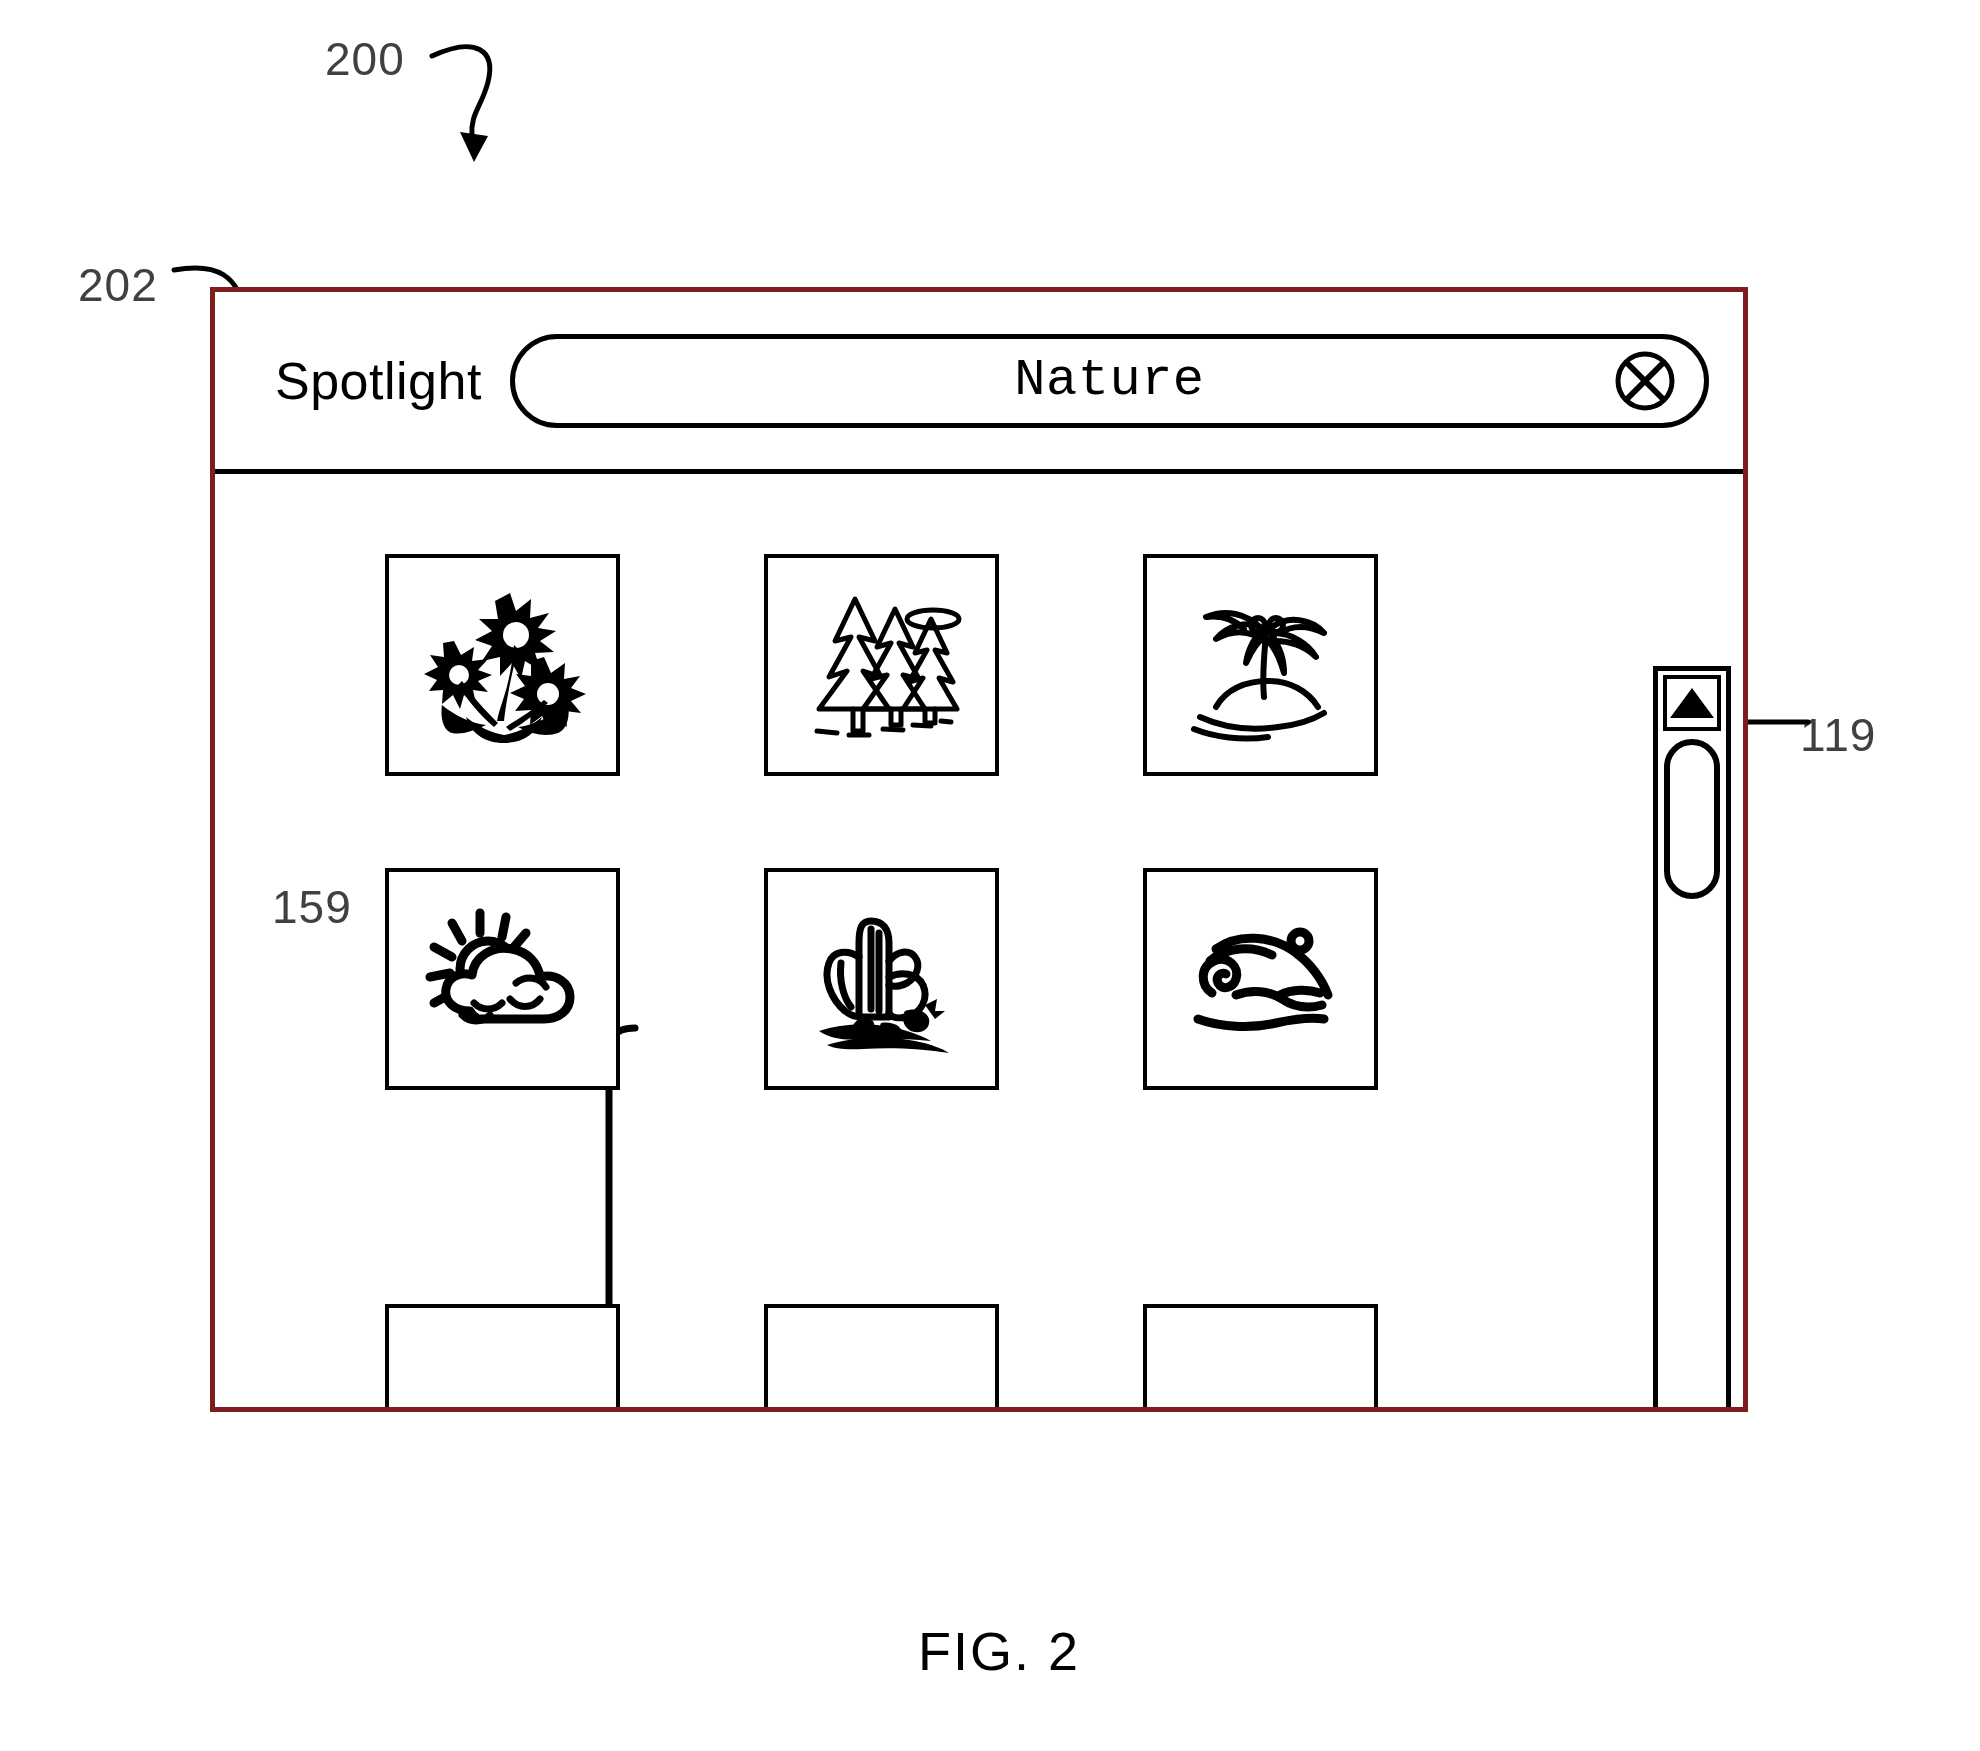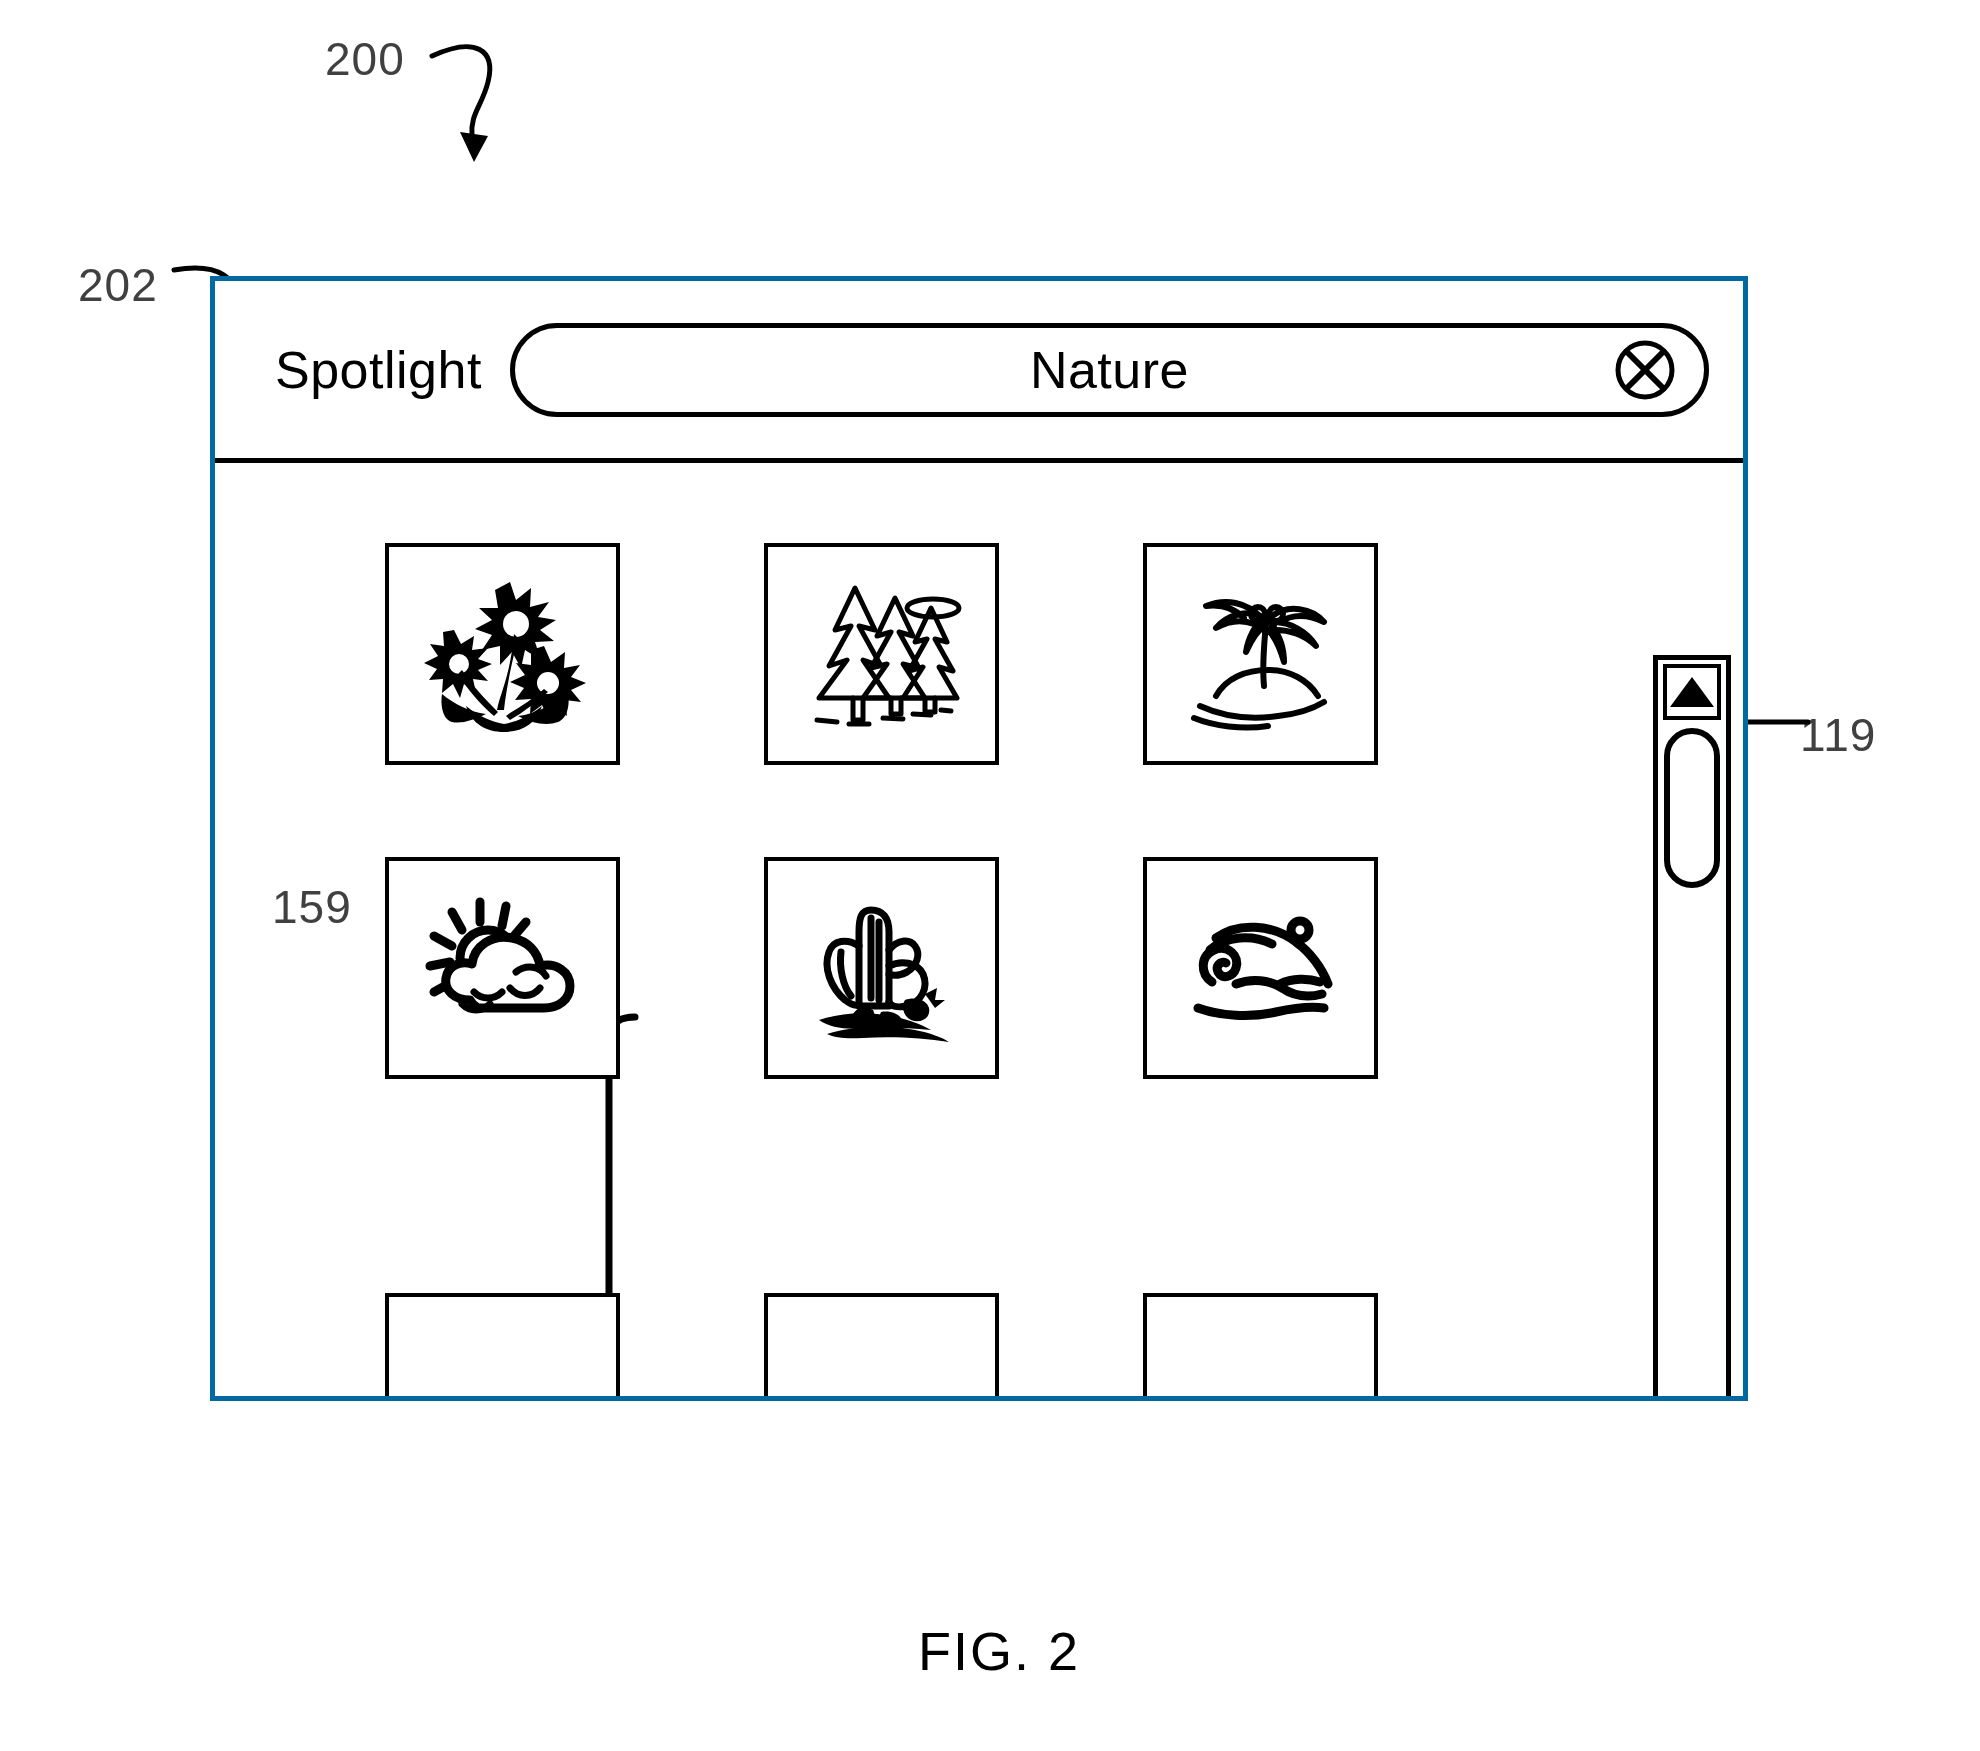--- a/index.html
+++ b/index.html
@@ -36,24 +36,24 @@
   .lead-svg {
     position: absolute;
     overflow: visible;
     pointer-events: none;
   }
 
   
   .window {
     position: absolute;
     left: 210px;
-    top: 276px;
+    top: 287px;
     width: 1538px;
     height: 1125px;
-    border: 5px solid #0369a1;
+    border: 5px solid #7f1d1d;
     box-sizing: border-box;
     background: #fff;
   }
   .titlebar {
     position: absolute;
     left: 0; top: 0;
     width: 100%;
     height: 182px;
     box-sizing: border-box;
     border-bottom: 5px solid #000;
@@ -78,20 +78,21 @@
     display: flex;
     align-items: center;
     justify-content: center;
     background: #fff;
   }
   .search-value {
     font-size: 52px;
     letter-spacing: 0.5px;
     color: #000;
     user-select: none;
+    font-family: Liberation Mono, monospace;
   }
   .clear-btn {
     position: absolute;
     right: 28px;
     top: 50%;
     transform: translateY(-50%);
     width: 62px;
     height: 62px;
   }
 

